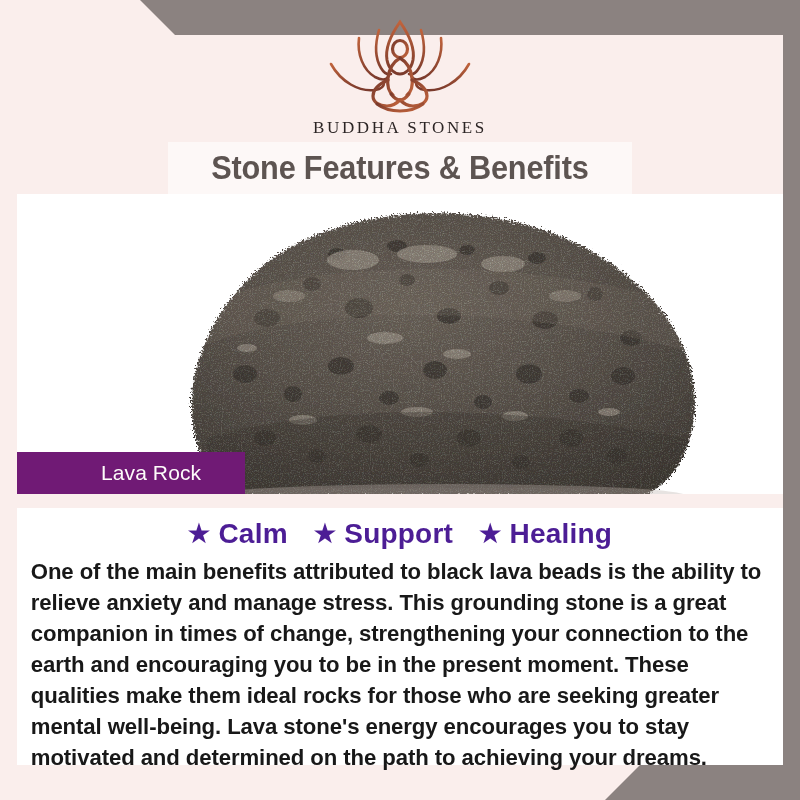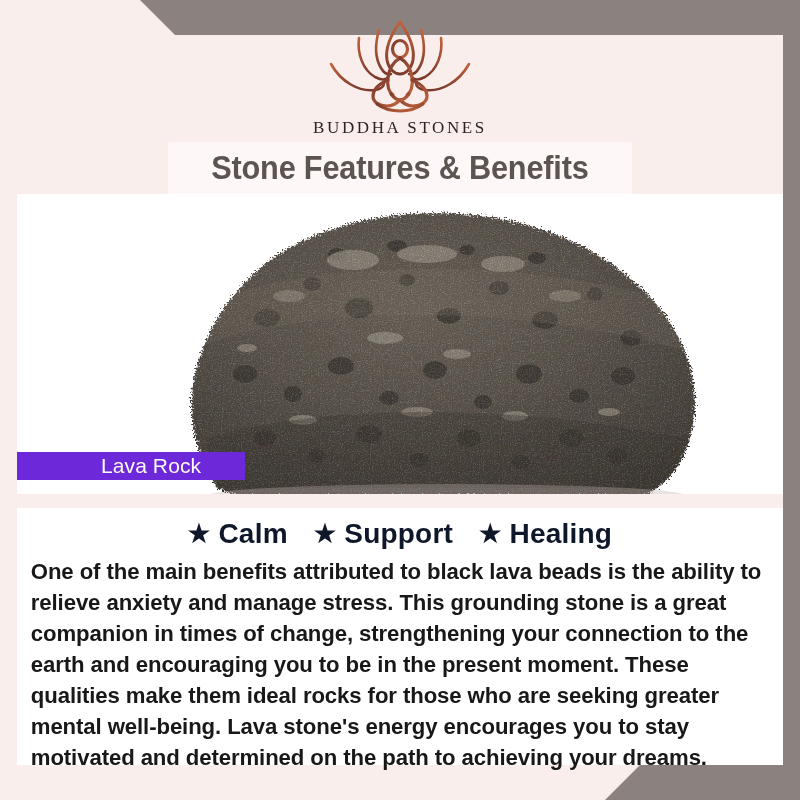--- a/index.html
+++ b/index.html
@@ -56,42 +56,42 @@
     position:absolute;left:17px;top:194px;width:766px;height:300px;
     background:#ffffff;overflow:hidden;
   }
   .rock{
     position:absolute;left:80px;top:-6px;width:640px;height:320px;
   }
   .rock svg{display:block;width:100%;height:100%;}
 
   
   .caption{
-    position:absolute;left:17px;top:452px;width:228px;height:28px;
-    background:#6d28d9;
+    position:absolute;left:17px;top:452px;width:228px;height:42px;
+    background:#701a75;
     display:flex;align-items:center;
   }
   .caption span{
     margin-left:84px;color:#fdfbfa;font-size:21px;letter-spacing:0.1px;
   }
 
   
   .sep{
     position:absolute;left:17px;top:494px;width:766px;height:14px;background:#faeeec;
   }
 
   
   .text-panel{
     position:absolute;left:17px;top:508px;width:766px;height:257px;
     background:#ffffff;
   }
   .features{
     margin:0;padding:10px 0 0 0;text-align:center;
     font-family:"Liberation Sans Narrow","Liberation Sans",sans-serif;
-    font-size:28px;font-weight:bold;color:#0f172a;
+    font-size:28px;font-weight:bold;color:#4c1d95;
     letter-spacing:0.2px;
   }
   .features .star{font-size:25px;display:inline-block;transform:translateY(-1px);}
   .features .gap{display:inline-block;width:10px;}
   .body-copy{
     margin:0;padding:6px 9px 0 14px;
     font-family:"Liberation Sans Narrow","Liberation Sans",sans-serif;
     font-size:22.5px;line-height:31px;color:#181818;
     font-weight:bold;
     letter-spacing:-0.1px;

